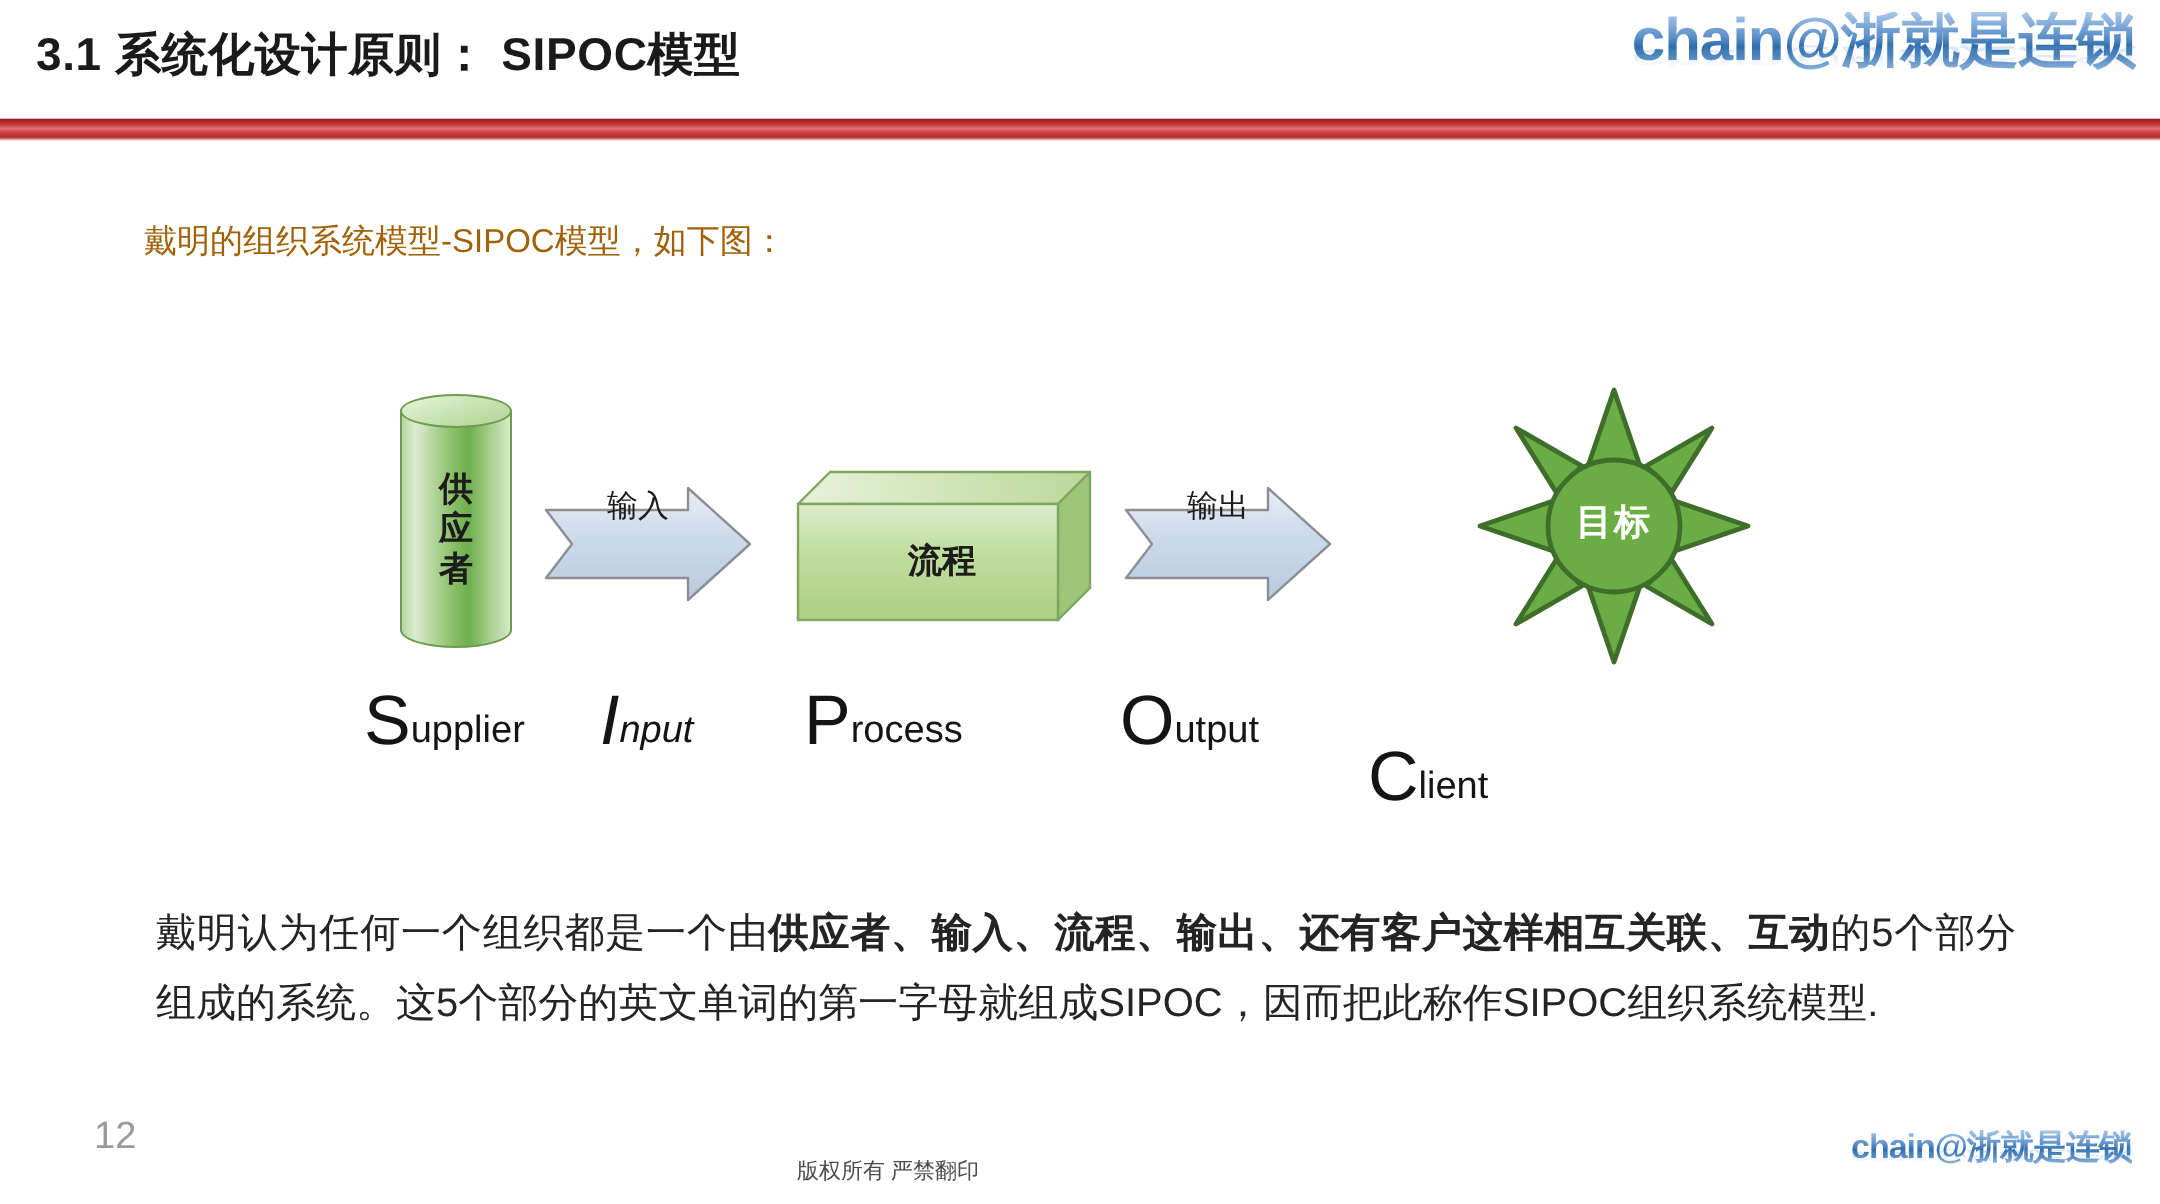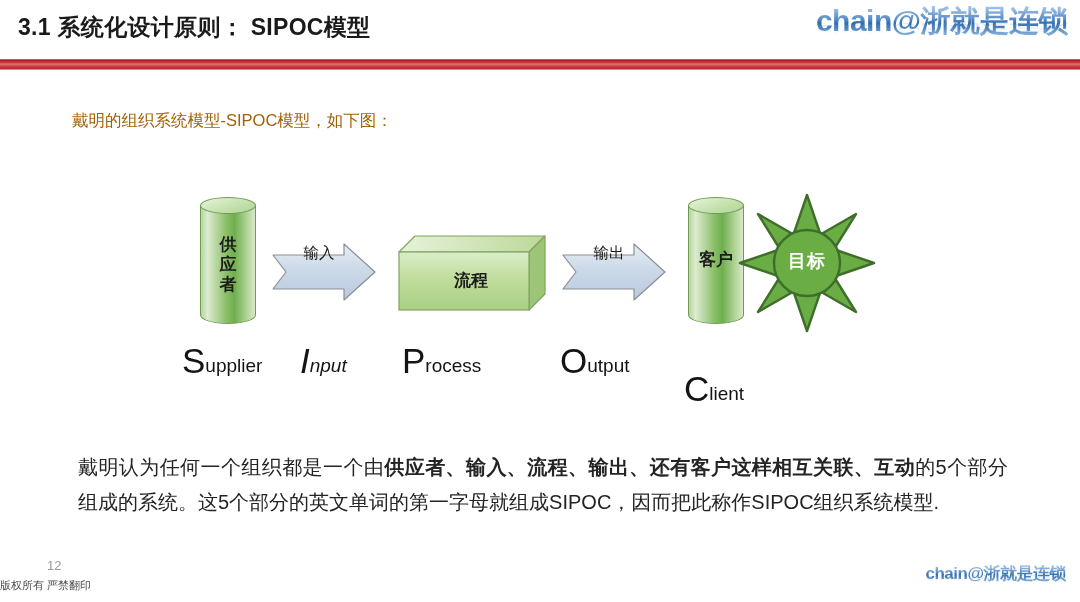--- a/index.html
+++ b/index.html
@@ -255,28 +255,29 @@
     color: #242424;
     text-align: justify;
   }
   #body-paragraph b { font-weight: bold; }
 
   
   #page-number {
     position: absolute;
     left: 47px;
     top: 558px;
-    font-size: 13px;
+    font-size: 19px;
     color: #9a9a9a;
   }
   #footer-copyright {
     position: absolute;
     left: 0;
     top: 578px;
     width: 888px;
+    text-align: center;
     font-size: 11px;
     color: #4b4b4b;
   }
   #footer-logo-wrap {
     position: absolute;
     right: 14px;
     top: 565px;
     width: 210px;
     height: 33px;
   }
@@ -365,25 +366,20 @@
           <stop offset="0%" stop-color="#e8eef6"></stop>
           <stop offset="45%" stop-color="#ccd9e8"></stop>
           <stop offset="100%" stop-color="#b9cade"></stop>
         </linearGradient>
       </defs>
       <path d="M1,12 L14,29 L1,46 L72,46 L72,57 L103,29 L72,1 L72,12 Z" fill="url(#arrGrad2)" stroke="#8a8f96" stroke-width="1.2" stroke-linejoin="round"></path>
     </svg>
     <div class="flow-arrow-label">输出</div>
   </div>
 
-  <div class="cylinder" id="cyl-client">
-    <div class="cyl-body"></div>
-    <div class="cyl-top"></div>
-    <div class="cyl-label horizontal">客户</div>
-  </div>
 
   <div id="target-burst">
     <svg width="138" height="140" viewBox="0 0 138 140">
       <g fill="#6aad45" stroke="#3f6e2a" stroke-width="2.4" stroke-linejoin="round">
         <polygon points="69,2 56,40 82,40"></polygon>
         <polygon points="69,138 56,100 82,100"></polygon>
         <polygon points="2,70 40,57 40,83"></polygon>
         <polygon points="136,70 98,57 98,83"></polygon>
         <polygon points="20,21 53,40 40,53"></polygon>
         <polygon points="118,21 85,40 98,53"></polygon>

